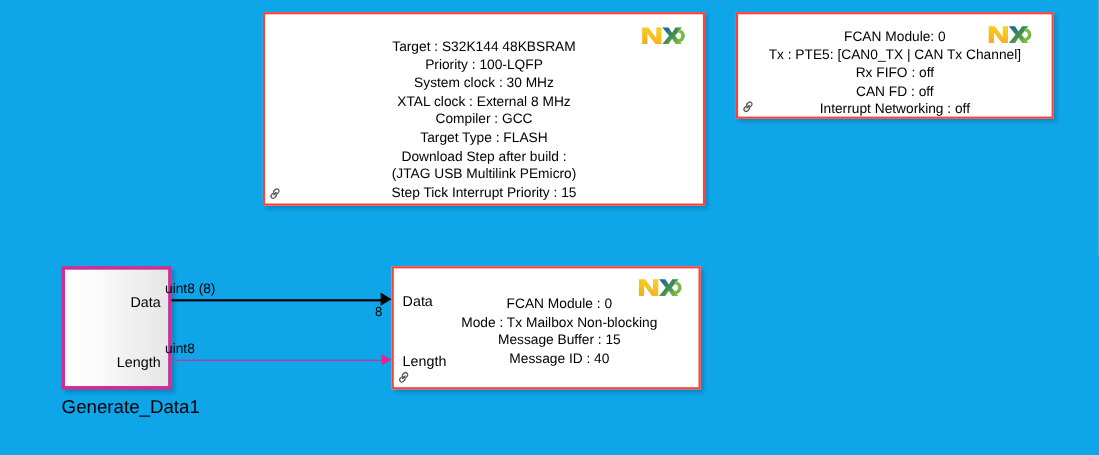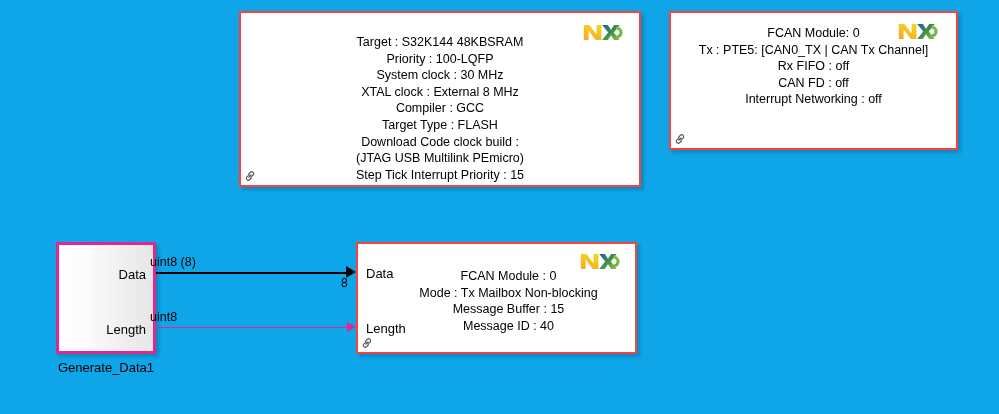--- a/index.html
+++ b/index.html
@@ -68,24 +68,24 @@
     box-shadow: 3px 3px 3px rgba(0,0,0,0.17);
   }
   .port-label {
     position: absolute;
     font-size: 13px;
     color: #000;
     white-space: nowrap;
   }
   .block-caption {
     position: absolute;
-    font-size: 13px;
-    color: #000;
-    white-space: nowrap;
-    text-align: center;
+    font-size: 17px;
+    color: #000;
+    white-space: nowrap;
+    text-align: right;
   }
 
   
   .sig-line {
     position: absolute;
     height: 0;
   }
   .sig-line.black { border-top: 2.4px solid #000000; }
   .sig-line.magenta { border-top: 1.6px solid #e2268f; }
 
@@ -130,21 +130,21 @@
 
   <div class="nxp-block" style="left:239px; top:11px; width:402px; height:176px;">
 
     <div class="block-text" style="top:21px;">
       <div>Target : S32K144 48KBSRAM</div>
       <div>Priority : 100-LQFP</div>
       <div>System clock : 30 MHz</div>
       <div>XTAL clock : External 8 MHz</div>
       <div>Compiler : GCC</div>
       <div>Target Type : FLASH</div>
-      <div>Download Code clock build :</div>
+      <div>Download Step after build :</div>
       <div>(JTAG USB Multilink PEmicro)</div>
       <div>Step Tick Interrupt Priority : 15</div>
     </div>
 
     <svg class="nxp-logo" style="right:12px; top:11px;" viewBox="0 0 110 42" preserveAspectRatio="xMidYMid meet">
       <defs>
         <linearGradient id="gN1" x1="0" y1="1" x2="0.35" y2="0">
           <stop offset="0" stop-color="#f7a823"></stop>
             <stop offset="1" stop-color="#f5d020"></stop>
         </linearGradient>
@@ -167,21 +167,21 @@
       <g stroke="#555" stroke-width="1.5" fill="none" stroke-linecap="round">
         <path d="M6.5 9.5 L9.5 6.5"></path>
         <path d="M9 11.5 a2.6 2.6 0 0 0 0 -3.7 l-0.6 -0.6"></path>
         <path d="M7 4.5 a2.6 2.6 0 0 0 0 3.7 l0.6 0.6"></path>
         <path d="M9 11.5 l-1.4 1.4 a2.6 2.6 0 0 1 -3.7 -3.7 l1.4 -1.4"></path>
         <path d="M7 4.5 l1.4 -1.4 a2.6 2.6 0 0 1 3.7 3.7 l-1.4 1.4"></path>
       </g>
     </svg>
   </div>
 
-  <div class="nxp-block" style="left:669px; top:11px; width:289px; height:139px;">
+  <div class="nxp-block" style="left:669px; top:11px; width:289px; height:97px;">
 
     <div class="block-text" style="top:12px;">
       <div>FCAN Module: 0</div>
       <div>Tx : PTE5: [CAN0_TX | CAN Tx Channel]</div>
       <div>Rx FIFO : off</div>
       <div>CAN FD : off</div>
       <div>Interrupt Networking : off</div>
     </div>
 
     <svg class="nxp-logo" style="right:14px; top:10px;" viewBox="0 0 110 42" preserveAspectRatio="xMidYMid meet">

